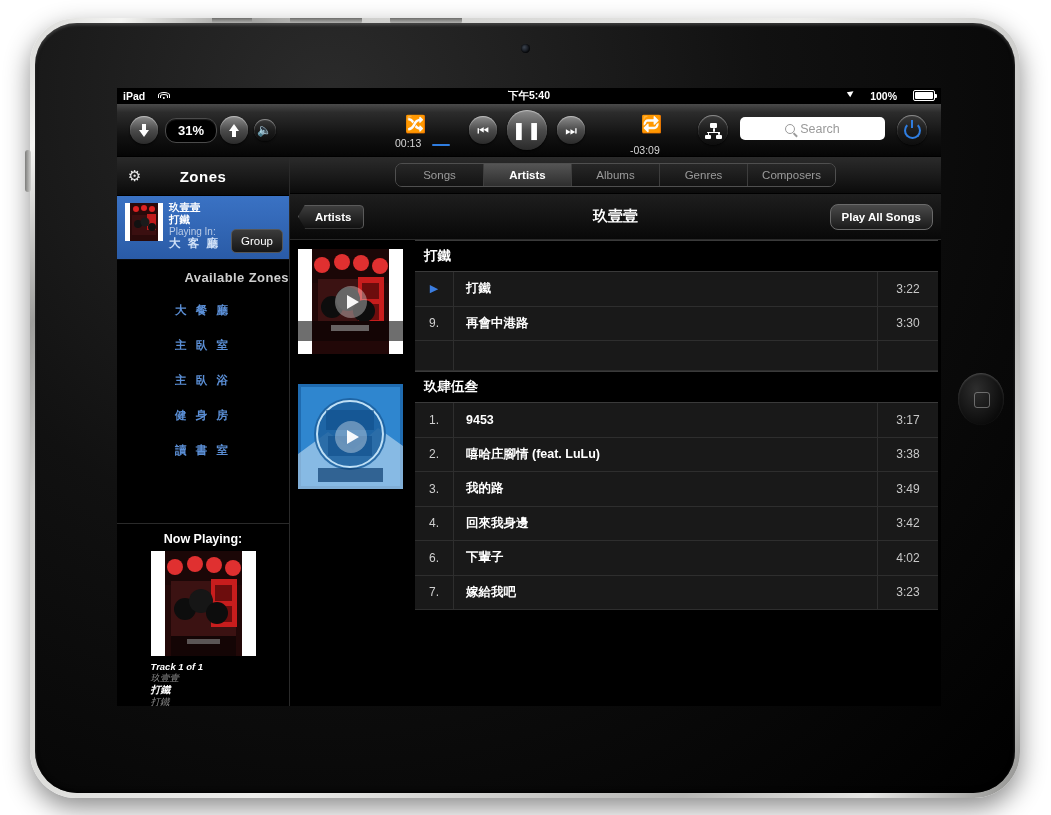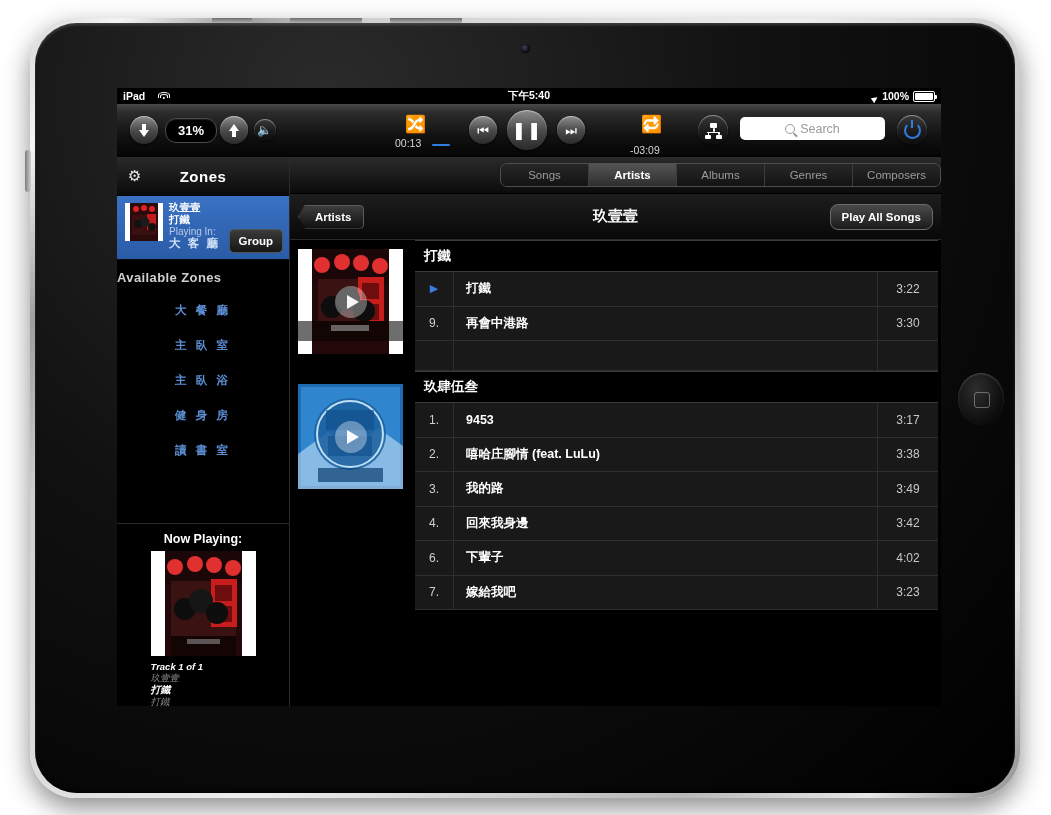--- a/index.html
+++ b/index.html
@@ -28,21 +28,21 @@
     background:linear-gradient(180deg,#6e6e6c,#bdbdbb);}
 
   
   #screen{position:absolute;left:117px;top:88px;width:824px;height:618px;background:#000;overflow:hidden;}
 
   
   #statusbar{height:16px;background:#000;color:#fff;font-size:10.5px;font-weight:bold;
     display:flex;align-items:center;padding:0 6px;position:relative;}
   #statusbar .left{display:flex;align-items:center;gap:13px;}
   #statusbar .center{position:absolute;left:0;right:0;text-align:center;font-weight:bold;}
-  #statusbar .right{margin-left:auto;display:flex;align-items:flex-end;gap:4px;position:relative;z-index:2;}
+  #statusbar .right{margin-left:auto;display:flex;align-items:flex-start;gap:16px;position:relative;z-index:2;}
   .wifi{display:inline-block;width:11px;height:9px;position:relative;}
   .wifi i{position:absolute;border:1.3px solid #fff;border-bottom:none;border-radius:50% 50% 0 0;left:50%;transform:translateX(-50%);}
   .wifi i:nth-child(1){width:10px;height:5px;top:0;}
   .wifi i:nth-child(2){width:6px;height:3.4px;top:2.4px;}
   .wifi i:nth-child(3){width:2.4px;height:2.4px;top:5px;border-radius:50%;background:#fff;border:none;}
   .batt{display:inline-block;width:20px;height:9px;border:1px solid #fff;border-radius:2px;position:relative;}
   .batt:after{content:"";position:absolute;right:-3px;top:2.5px;width:2px;height:4px;background:#fff;border-radius:0 1px 1px 0;}
   .batt i{position:absolute;left:1px;top:1px;bottom:1px;right:1px;background:#fff;border-radius:1px;}
   .loc{display:inline-block;width:0;height:0;border-left:6px solid #fff;border-top:3.5px solid transparent;border-bottom:3.5px solid transparent;transform:rotate(-35deg);}
 
@@ -85,36 +85,36 @@
   #zonesHdr .ttl{width:100%;text-align:center;color:#fff;font-size:15px;font-weight:bold;letter-spacing:.5px;}
   #zoneNow{height:64px;background:linear-gradient(180deg,#3a72c4,#2a5ba6);position:relative;padding:6px 8px;box-sizing:border-box;
     border-bottom:1px solid #0c0c0c;}
   #zoneNow .art{position:absolute;left:8px;top:7px;width:38px;height:38px;background:#fff;overflow:hidden;}
   #zoneNow .meta{margin-left:44px;line-height:1.12;}
   #zoneNow .m1{color:#fff;font-size:10.5px;font-weight:bold;}
   #zoneNow .m2{color:#fff;font-size:10.5px;font-weight:bold;}
   #zoneNow .m3{color:#b9cbe6;font-size:10px;}
   #zoneNow .m4{color:#cfe0f7;font-size:11.5px;font-weight:bold;letter-spacing:2px;}
   #groupBtn{position:absolute;right:6px;bottom:6px;background:linear-gradient(180deg,#3b3b3b,#161616);
-    border:1px solid #555;border-radius:5px;color:#fff;font-size:11.5px;font-weight:bold;padding:5px 9px;text-align:center;}
-  #availHdr{color:#cfcfcf;font-size:13px;font-weight:bold;text-align:left;padding:10px 0 8px;letter-spacing:.4px;}
+    border:1px solid #555;border-radius:5px;color:#fff;font-size:11.5px;font-weight:normal;padding:5px 9px;text-align:center;}
+  #availHdr{color:#cfcfcf;font-size:13px;font-weight:bold;text-align:right;padding:10px 0 8px;letter-spacing:.4px;}
   .zone-item{color:#5b8fd6;font-size:11.5px;font-weight:bold;text-align:center;padding:10px 12px;letter-spacing:3px;}
   #nowSep{border-top:1px solid #2a2a2a;margin-top:auto;}
   #nowPlay{padding:8px 0 0;text-align:center;}
   #nowPlay .np-ttl{color:#fff;font-size:12.5px;font-weight:bold;margin-bottom:5px;}
   #nowPlay .np-art{width:105px;height:105px;margin:0 auto;background:#fff;overflow:hidden;}
   #nowPlay .np-meta{text-align:left;width:105px;margin:5px auto 0;line-height:1.2;font-style:italic;}
   #nowPlay .t1{color:#fff;font-size:9.5px;font-weight:bold;}
   #nowPlay .t2{color:#8c8c8c;font-size:9.5px;}
   #nowPlay .t3{color:#fff;font-size:10px;font-weight:bold;}
   #nowPlay .t4{color:#8c8c8c;font-size:9.5px;}
 
   
   #main{flex:1;background:#000;display:flex;flex-direction:column;}
-  #segbar{height:36px;display:flex;align-items:center;justify-content:flex-end;
+  #segbar{height:36px;display:flex;align-items:center;justify-content:center;
     background:linear-gradient(180deg,#2b2b2b,#0b0b0b);border-bottom:1px solid #000;}
   #segs{display:flex;border:1px solid #4f4f4f;border-radius:7px;overflow:hidden;}
   .seg{padding:5px 0;width:87px;text-align:center;font-size:11.5px;color:#9b9b9b;
     background:linear-gradient(180deg,#272727,#131313);border-right:1px solid #3d3d3d;}
   .seg:last-child{border-right:none;}
   .seg.on{color:#fff;font-weight:bold;background:linear-gradient(180deg,#545454,#2e2e2e);}
   #navbar{height:45px;position:relative;display:flex;align-items:center;
     background:linear-gradient(180deg,#1e1e1e,#080808);border-bottom:1px solid #2a2a2a;}
   #backBtn{position:absolute;left:8px;color:#fff;font-size:11.5px;font-weight:bold;
     background:linear-gradient(180deg,#3d3d3d,#111);border:1px solid #5a5a5a;padding:5px 12px 5px 16px;

